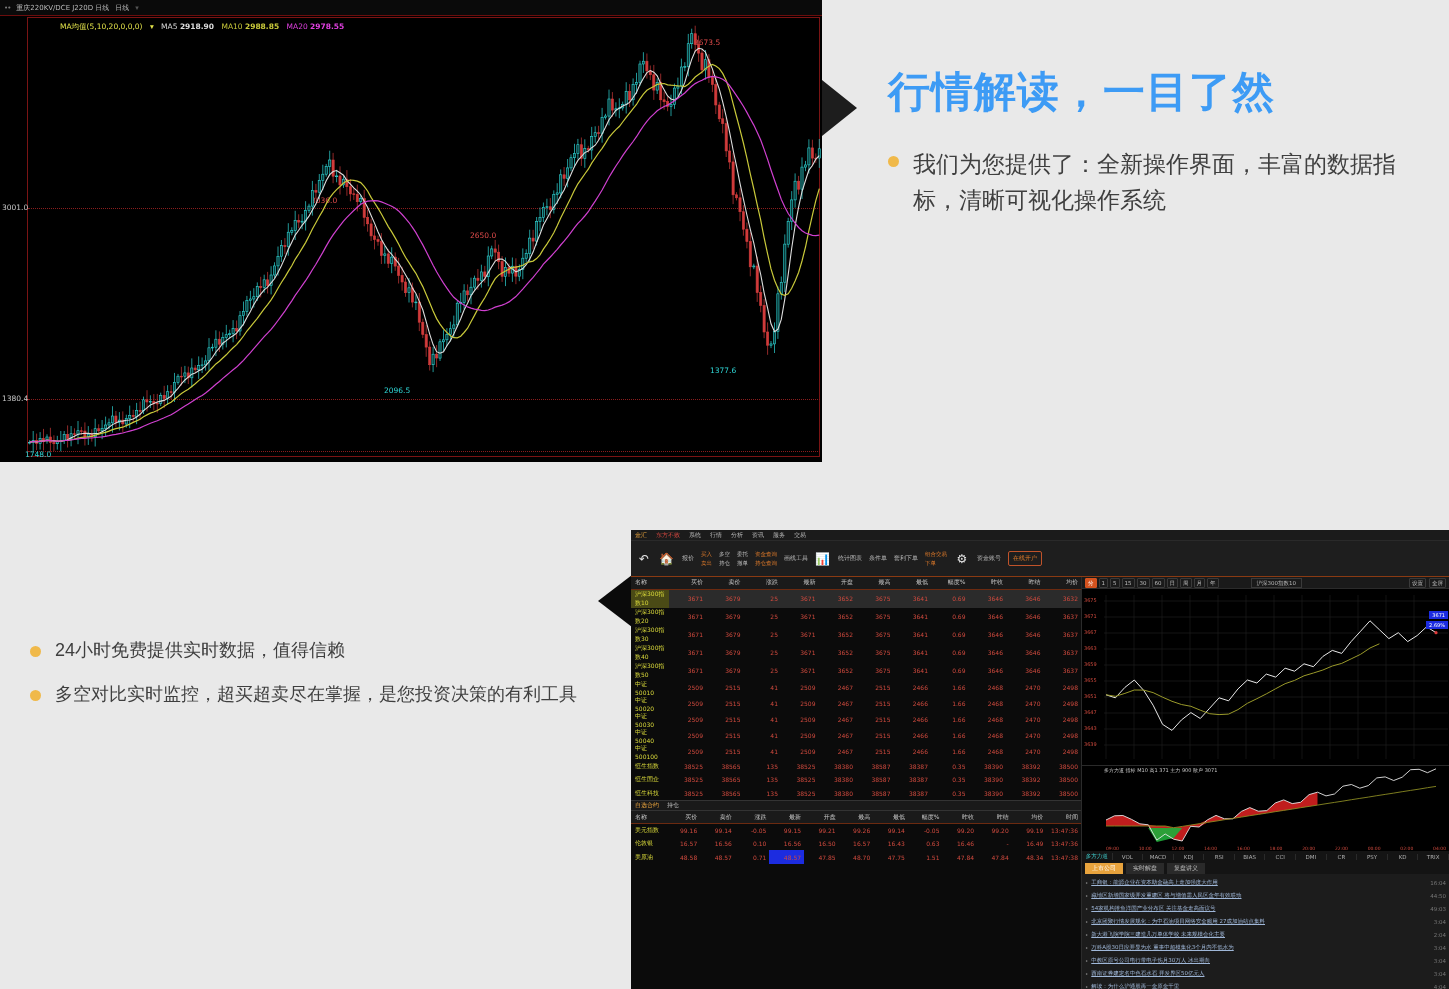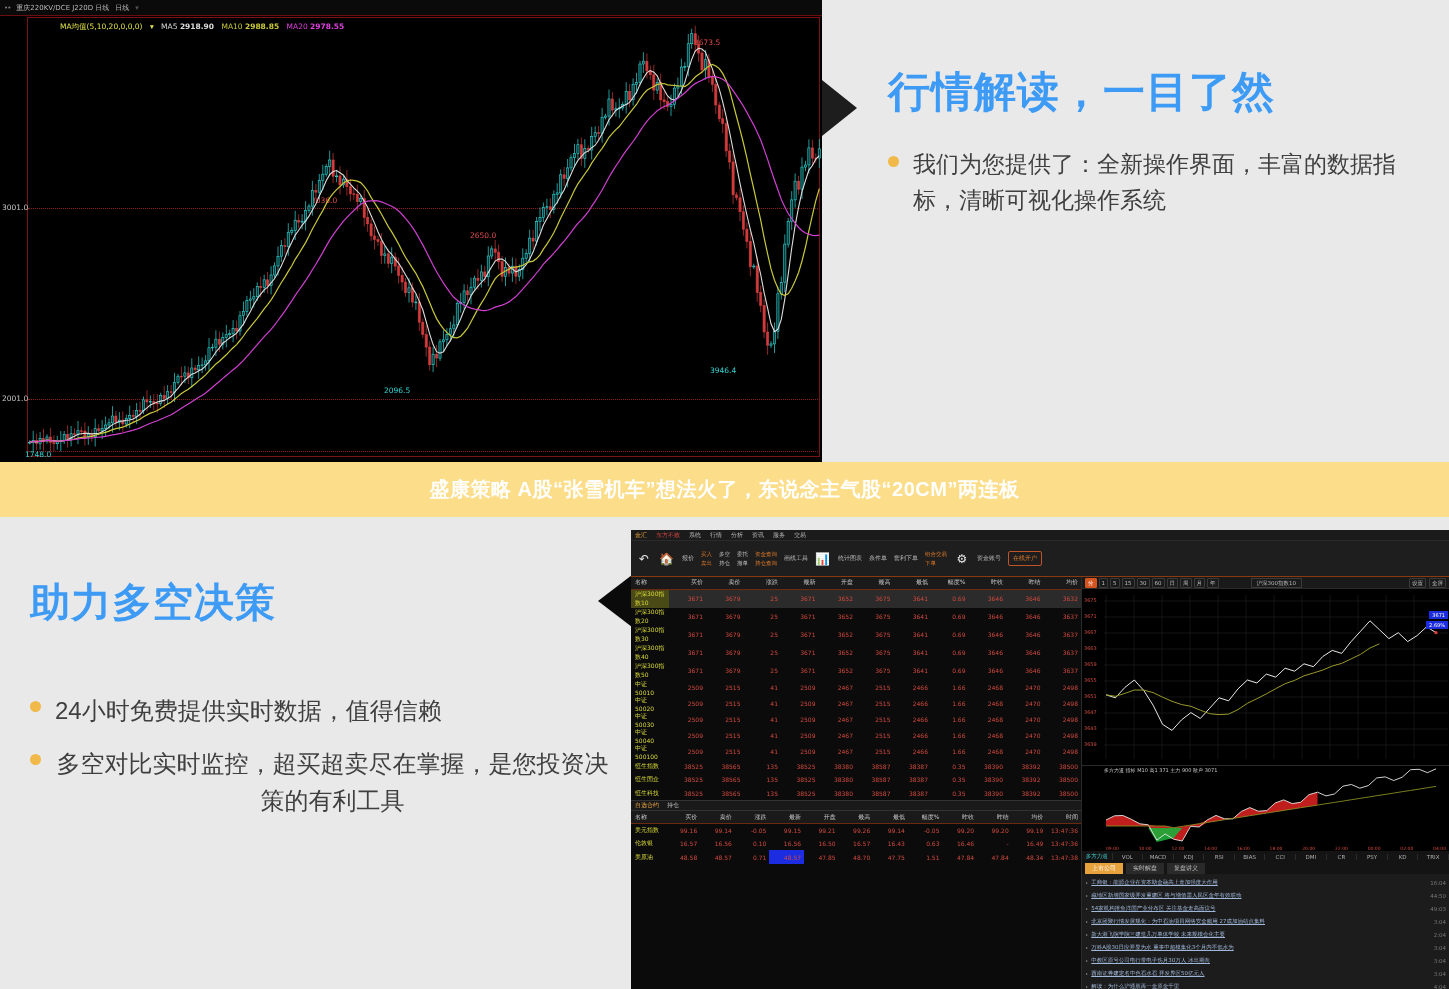--- a/index.html
+++ b/index.html
@@ -90,21 +90,21 @@
   }
   .banner-text {
     font-size: 20px; font-weight: bold; color: #ffffff; letter-spacing: 0.5px;
   }
 
   
   #section2 { position: absolute; left: 0; top: 517px; width: 1449px; height: 472px; background: #e9e9e9; }
   .s2-text { position: absolute; left: 30px; top: 58px; width: 580px; }
   .s2-headline { font-size: 40px; font-weight: bold; color: #3d9bf5; letter-spacing: 1px; }
   .s2-bullets { margin-top: 62px; }
-  .s2-bullets .btext { font-size: 24px; text-align: center; }
+  .s2-bullets .btext { font-size: 18px; text-align: center; }
   .s2-bullets .bullet-row { margin-bottom: 16px; }
 
   .pointer-2 {
     position: absolute; left: 598px; top: 575px;
     width: 0; height: 0;
     border-top: 26px solid transparent;
     border-bottom: 26px solid transparent;
     border-right: 34px solid #0a0a0a;
   }
 
@@ -225,27 +225,27 @@
           <span class="ma-w">MA5&nbsp;<b>2918.90</b></span>
           <span class="ma-g">MA10&nbsp;<b>2988.85</b></span>
           <span class="ma-m">MA20&nbsp;<b>2978.55</b></span>
         </div>
 
         <div class="gridline" style="top:192px"></div>
         <div class="gridline" style="top:383px"></div>
         <div class="gridline" style="top:435px"></div>
 
         <div class="ylabel" style="top:187px">3001.0</div>
-        <div class="ylabel" style="top:378px">2001.0</div>
+        <div class="ylabel" style="top:378px">1380.4</div>
 
         <div class="annot red" style="left:694px; top:22px">3673.5</div>
         <div class="annot red" style="left:311px; top:180px">3036.0</div>
         <div class="annot red" style="left:470px; top:215px">2650.0</div>
         <div class="annot cyan" style="left:384px; top:370px">2096.5</div>
-        <div class="annot cyan" style="left:710px; top:350px">3946.4</div>
+        <div class="annot cyan" style="left:710px; top:350px">1377.6</div>
         <div class="annot cyan" style="left:25px; top:434px">1748.0</div>
 
         <svg class="chart-svg" width="793" height="440">
           <g id="candles">
               <line x1="1.7" y1="423.1" x2="1.7" y2="427.4" stroke="#2fd8d8" stroke-width="0.7"></line>
               <rect x="0.6" y="425.3" width="2.2" height="0.8" fill="#0a3a3a" stroke="#2fd8d8" stroke-width="0.6"></rect>
               <line x1="5.2" y1="414.0" x2="5.2" y2="434.6" stroke="#2fd8d8" stroke-width="0.7"></line>
               <rect x="4.1" y="423.4" width="2.2" height="1.9" fill="#0a3a3a" stroke="#2fd8d8" stroke-width="0.6"></rect>
               <line x1="8.6" y1="416.6" x2="8.6" y2="433.1" stroke="#d03b3b" stroke-width="0.7"></line>
               <rect x="7.5" y="423.4" width="2.2" height="2.9" fill="#d03b3b" stroke="#d03b3b" stroke-width="0.6"></rect>
@@ -717,27 +717,23 @@
       <div class="headline">行情解读，一目了然</div>
       <div class="bullets">
         <div class="bullet-row">
           <div class="bdot"></div>
           <div class="btext">我们为您提供了：全新操作界面，丰富的数据指标，清晰可视化操作系统</div>
         </div>
       </div>
     </div>
   </div>
 
-  <div id="banner">
-    <div class="banner-text">盛康策略 A股“张雪机车”想法火了，东说念主气股“20CM”两连板</div>
-  </div>
 
   <div id="section2">
     <div class="s2-text">
-      <div class="s2-headline">助力多空决策</div>
       <div class="s2-bullets">
         <div class="bullet-row">
           <div class="bdot"></div>
           <div class="btext">24小时免费提供实时数据，值得信赖</div>
         </div>
         <div class="bullet-row">
           <div class="bdot"></div>
           <div class="btext">多空对比实时监控，超买超卖尽在掌握，是您投资决策的有利工具</div>
         </div>
       </div>

